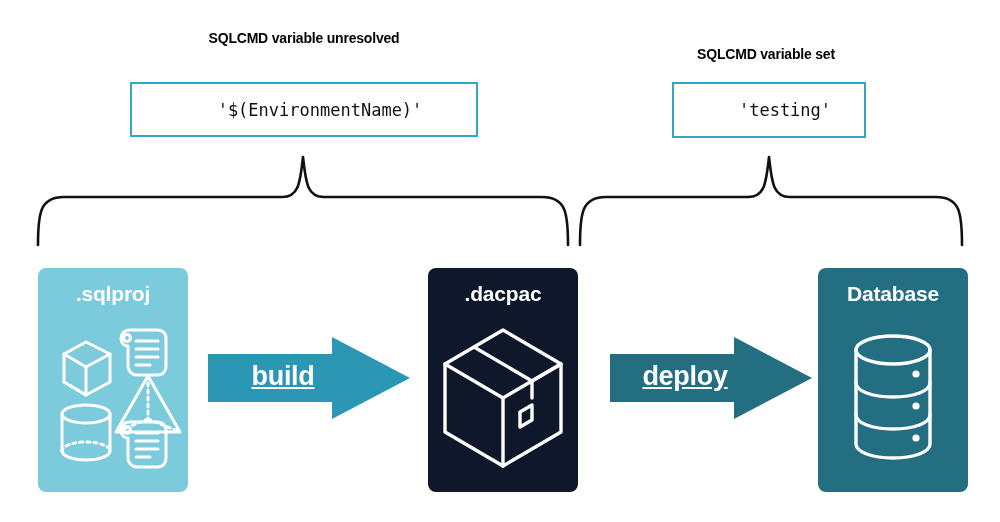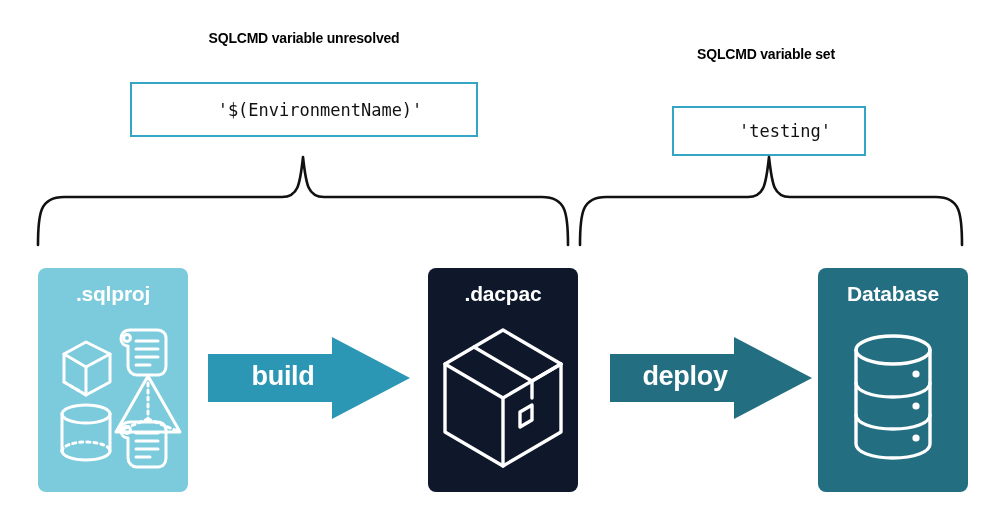--- a/index.html
+++ b/index.html
@@ -46,21 +46,21 @@
     display: flex;
     align-items: center;
     justify-content: center;
     font-family: "DejaVu Sans Mono", monospace;
     font-size: 17px;
     color: #111111;
     white-space: nowrap;
     padding-left: 32px;
   }
   #codebox-left  { left: 130px; top: 82px; width: 348px; height: 55px; }
-  #codebox-right { left: 672px; top: 82px; width: 194px; height: 50px; margin-top: 24px; }
+  #codebox-right { left: 672px; top: 82px; width: 194px; height: 56px; }
 
   
   .brace-svg {
     position: absolute;
     top: 155px;
     height: 92px;
     overflow: visible;
   }
   #brace-left  { left: 34px;  width: 538px; }
   #brace-right { left: 576px; width: 390px; }
@@ -112,20 +112,21 @@
     top: 24px;
     width: 150px;
     text-align: center;
     font-family: "Liberation Sans", sans-serif;
     font-weight: bold;
     font-size: 27px;
     color: #ffffff;
     letter-spacing: -0.3px;
     white-space: nowrap;
     pointer-events: none;
+    text-decoration: underline;
   }
 </style>
 </head>
 <body>
 
 <div id="stage">
 
   <div class="heading" id="heading-left">SQLCMD variable unresolved</div>
 
   <div class="heading" id="heading-right">SQLCMD variable set</div>

